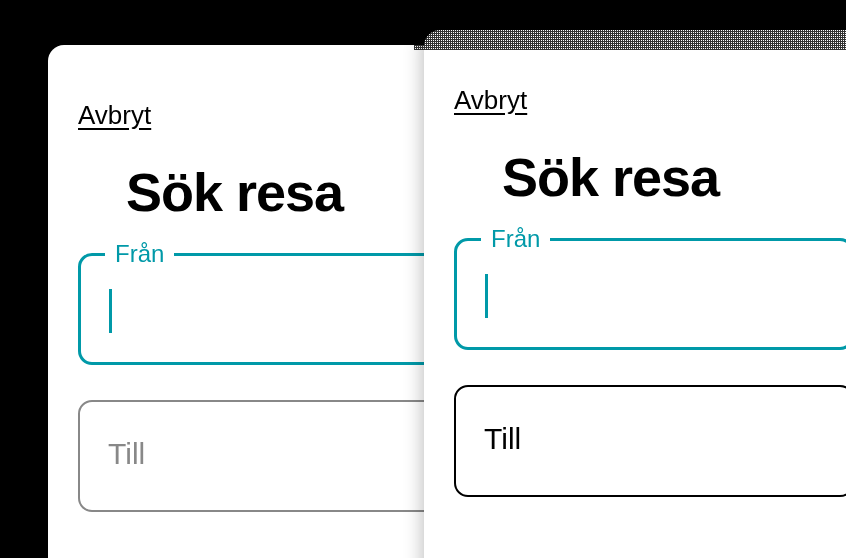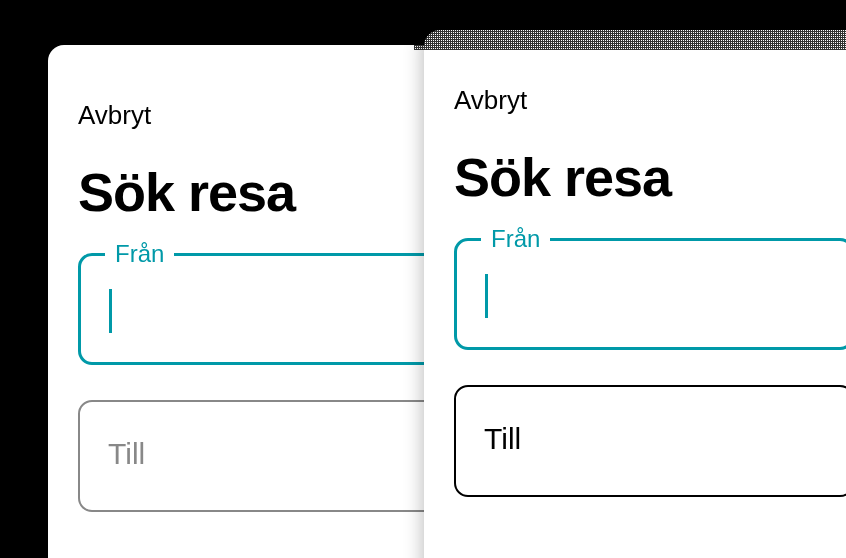--- a/index.html
+++ b/index.html
@@ -42,32 +42,34 @@
       width: 432px;
       height: 20px;
       background: repeating-linear-gradient(90deg, #000 0, #000 1px, transparent 1px, transparent 2px),
                   repeating-linear-gradient(0deg, #000 0, #000 1px, transparent 1px, transparent 2px);
       opacity: 0.8;
       z-index: 5;
     }
     .cancel-link {
       font-size: 26px;
       color: #000;
+      text-decoration: underline;
       text-underline-offset: 4px;
       cursor: pointer;
       margin-top: 25px;
       margin-bottom: 30px;
       display: inline-block;
     }
     .page-title {
       font-size: 54px;
       font-weight: 800;
       color: #000;
       margin-bottom: 30px;
       letter-spacing: -1px;
+      margin-left: 48px;
     }
     .input-group {
       position: relative;
       margin-bottom: 35px;
     }
     .input-focused {
       border: 3px solid #0099a8;
       border-radius: 14px;
       height: 112px;
       padding: 25px 28px;

